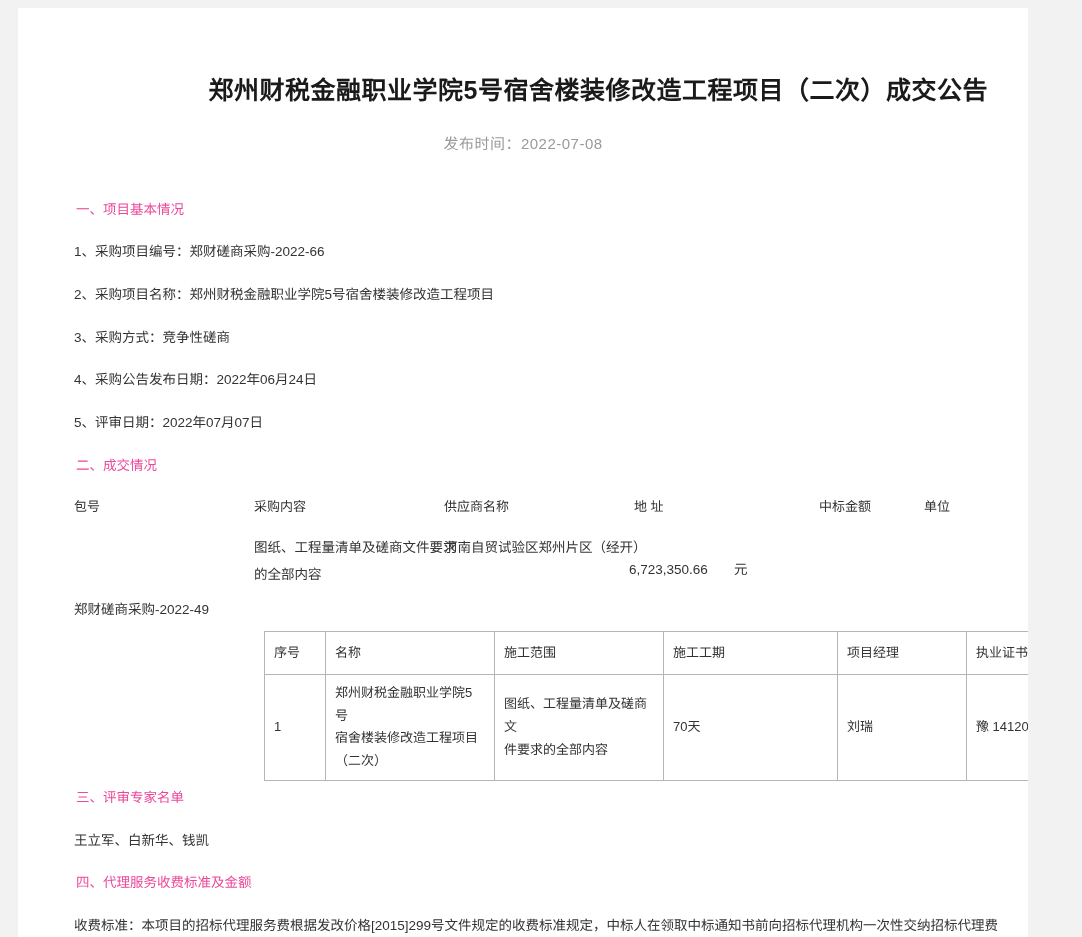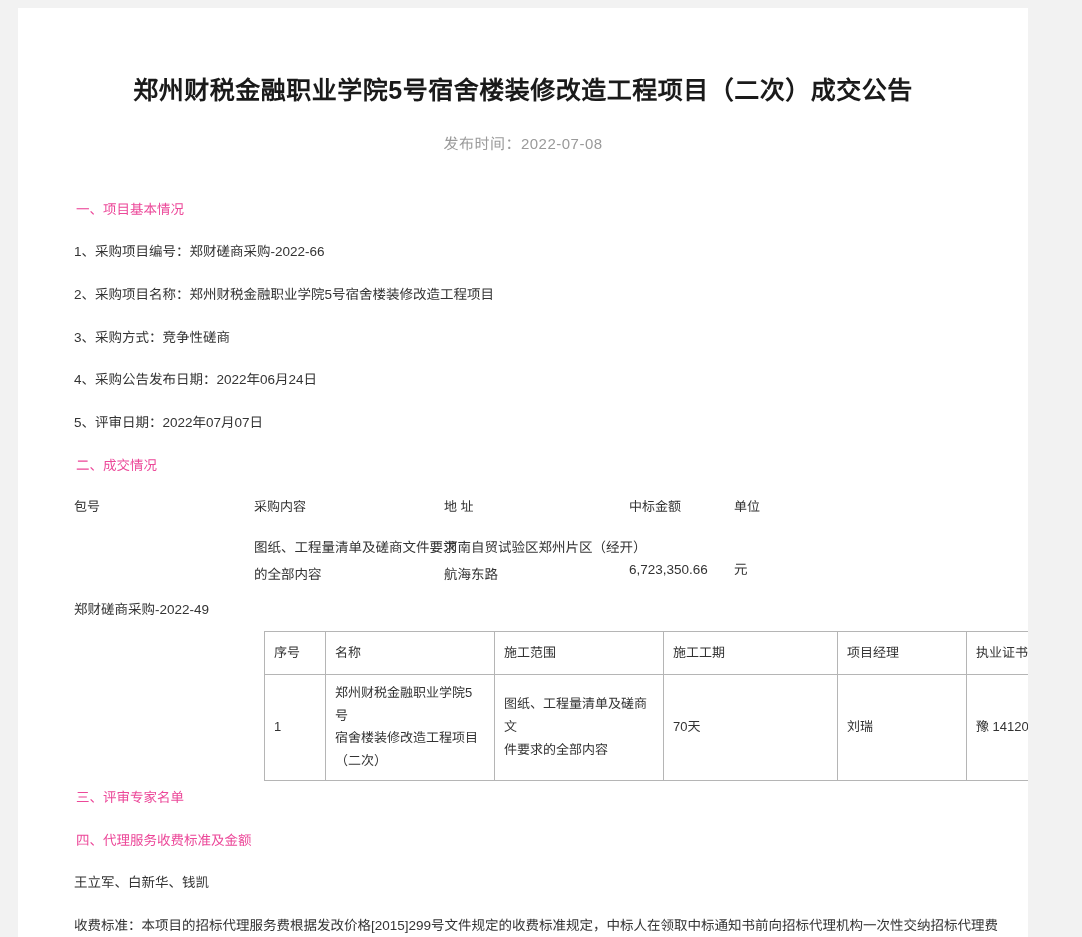--- a/index.html
+++ b/index.html
@@ -21,21 +21,21 @@
     left: 18px;
     top: 8px;
     width: 1010px;
     height: 929px;
     background: #ffffff;
     box-sizing: border-box;
     padding: 0;
     overflow: hidden;
   }
   .doc-title {
-    text-align: center;
+    text-align: right;
     font-size: 25px;
     font-weight: bold;
     color: #1a1a1a;
     letter-spacing: 0.5px;
     margin: 66px 40px 0 40px;
     line-height: 1.35;
   }
   .publish-time {
     text-align: center;
     font-size: 15px;
@@ -145,37 +145,37 @@
       <div class="line">3、采购方式：竞争性磋商</div>
       <div class="line">4、采购公告发布日期：2022年06月24日</div>
       <div class="line">5、评审日期：2022年07月07日</div>
 
       <div class="line section-head">二、成交情况</div>
 
       <div class="award-block">
         <div class="award-head">
           <div class="col-bag">包号</div>
           <div class="col-cont">采购内容</div>
+          <div class="col-sup">供应商名称</div>
           <div class="col-addr">地  址</div>
           <div class="col-amt">中标金额</div>
           <div class="col-unit">单位</div>
         </div>
 
         <div class="award-row">
           <div class="col-bag bag-label">郑财磋商采购-2022-49</div>
 
           <div class="col-cont cell-multi">
             <div>图纸、工程量清单及磋商文件要求</div>
             <div>的全部内容</div>
           </div>
 
 
           <div class="col-addr cell-multi">
             <div>河南自贸试验区郑州片区（经开）</div>
-            <div>航海东路</div>
           </div>
 
           <div class="col-amt award-amt">6,723,350.66</div>
           <div class="col-unit award-unit">元</div>
         </div>
 
         <div class="sub-table-wrap">
           <table class="inner">
             <thead>
               <tr>
@@ -203,22 +203,22 @@
                 <td>刘瑞</td>
                 <td>豫 1412016201625927</td>
               </tr>
             </tbody>
           </table>
         </div>
       </div>
 
       <div class="tail">
         <div class="line section-head">三、评审专家名单</div>
+        <div class="line">王立军、白新华、钱凯</div>
+
         <div class="line section-head">四、代理服务收费标准及金额</div>
-
-        <div class="line">王立军、白新华、钱凯</div>
         <div class="line">收费标准：本项目的招标代理服务费根据发改价格[2015]299号文件规定的收费标准规定，中标人在领取中标通知书前向招标代理机构一次性交纳招标代理费</div>
 
       </div>
 
     </div>
   </div>
 </div>
 
 </body></html>

